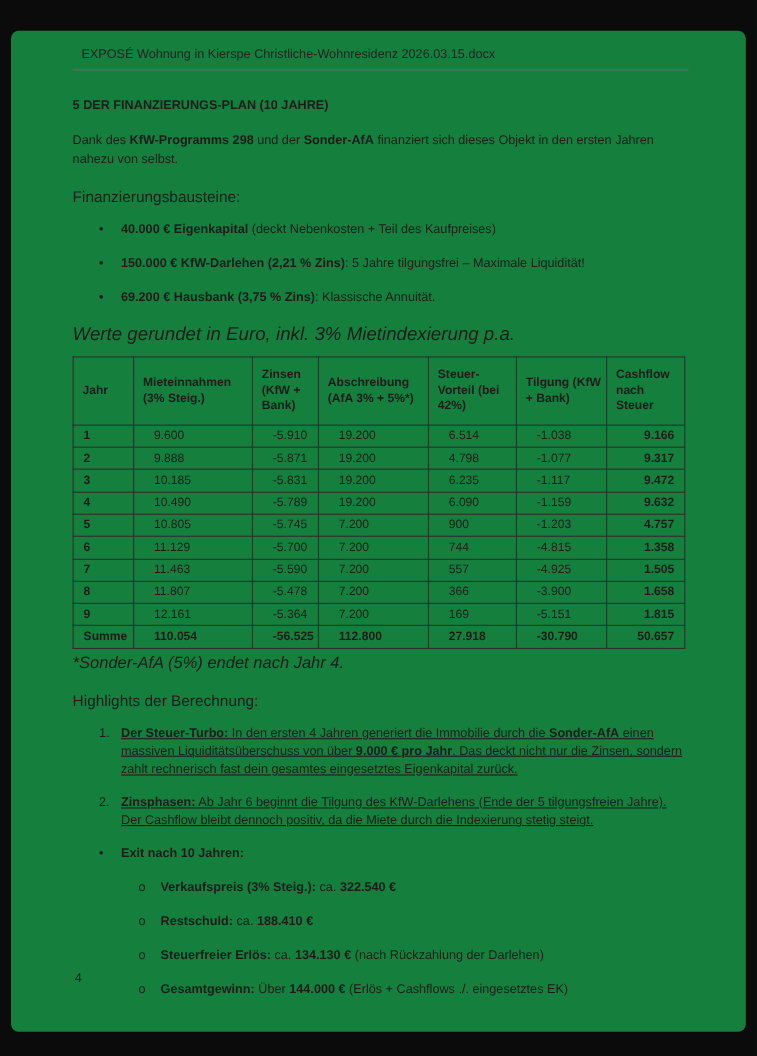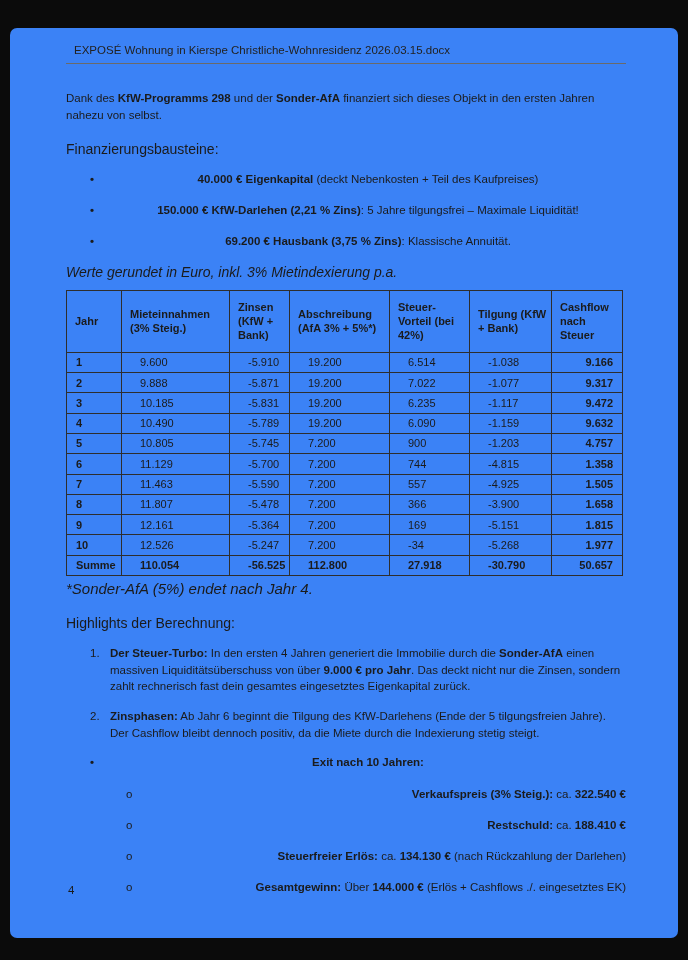--- a/index.html
+++ b/index.html
@@ -6,62 +6,63 @@
   body {
     width:688px; height:960px;
     background:#0b0b0b;
     font-family:"Liberation Sans", sans-serif;
     color:#1b1b1b;
     overflow:hidden;
   }
   .frame { box-sizing:border-box; width:688px; height:960px; padding:28px 10px 22px 10px; background:#0b0b0b; }
   .page {
     box-sizing:border-box; width:668px; height:910px;
-    background:#3b82f6; border-radius:7px;
+    background:#15803d; border-radius:7px;
     padding:16px 52px 0 56px;
     position:relative;
   }
   .doc-header { font-size:11.5px; color:#222; margin:0 0 7px 8px; }
   .header-rule { border-bottom:1px solid #6a6a6a; margin:0 0 26px 0; }
   .sec-title { font-size:11.5px; font-weight:bold; margin:0 0 18px 0; }
   .para { font-size:11.5px; line-height:1.5; margin:0 0 16px 0; max-width:548px; }
   .label { font-size:14px; font-weight:normal; margin:0 0 14px 0; }
   .bullet-row { display:flex; font-size:11.5px; line-height:1.4; margin:0 0 15px 0; }
   .bullet-row .marker { flex:none; width:20px; margin-left:24px; font-weight:bold; }
-  .bullet-row .btext { flex:1;text-align:center; }
-  .note { font-size:14px; font-style:italic; margin:0 0 10px 0; }
+  .bullet-row .btext { flex:1; }
+  .note { font-size:17px; font-style:italic; margin:0 0 10px 0; }
   table.cf { border-collapse:collapse; width:556px; font-size:11px; table-layout:fixed; margin:0 0 4px 0; }
   table.cf th, table.cf td { border:1px solid #2e2e2e; box-sizing:border-box; }
   table.cf th {
     font-weight:bold; text-align:left; vertical-align:middle;
     padding:7px 4px 7px 8px; line-height:1.3; height:62px;
   }
   table.cf td { padding:2.5px 4px 2.5px 18px; line-height:1.3; }
   table.cf td.c0 { font-weight:bold; padding-left:9px; }
   table.cf td.c6 { font-weight:bold; text-align:right; padding-right:9px; padding-left:4px;margin-top:20px; }
   table.cf tr.sum td { font-weight:bold; }
   .footnote { font-size:15px; font-style:italic; margin:2px 0 18px 0; }
   .num-row { display:flex; font-size:11.5px; line-height:1.45; margin:0 0 13px 0; max-width:556px; }
   .num-row .marker { flex:none; width:20px; margin-left:24px; }
-  .num-row .btext { flex:1; }
+  .num-row .btext { flex:1;text-decoration:underline; }
   .sub-row { display:flex; font-size:11.5px; line-height:1.4; margin:0 0 15px 0; }
   .sub-row .marker { flex:none; width:20px; margin-left:60px; }
-  .sub-row .btext { flex:1;text-align:right; }
+  .sub-row .btext { flex:1; }
   .page-num { position:absolute; left:58px; bottom:42px; font-size:11.5px; }
   b { font-weight:bold; }
 </style>
 </head>
 <body>
 
 <div class="frame">
   <div class="page">
 
     <div class="doc-header">EXPOSÉ Wohnung in Kierspe Christliche-Wohnresidenz 2026.03.15.docx</div>
     <div class="header-rule"></div>
 
+    <p class="sec-title">5 DER FINANZIERUNGS-PLAN (10 JAHRE)</p>
 
     <p class="para"><span>Dank des </span><b>KfW-Programms 298</b><span> und der </span><b>Sonder-AfA</b><span> finanziert sich dieses Objekt in den ersten Jahren nahezu von selbst.</span></p>
 
     <p class="label">Finanzierungsbausteine:</p>
 
     <div class="bullet-row">
       <span class="marker">•</span>
       <span class="btext"><b>40.000 € Eigenkapital</b><span> (deckt Nebenkosten + Teil des Kaufpreises)</span></span>
     </div>
     <div class="bullet-row">
@@ -104,21 +105,21 @@
           <td>19.200</td>
           <td>6.514</td>
           <td>-1.038</td>
           <td class="c6">9.166</td>
         </tr>
         <tr>
           <td class="c0">2</td>
           <td>9.888</td>
           <td>-5.871</td>
           <td>19.200</td>
-          <td>7.022</td>
+          <td>4.798</td>
           <td>-1.077</td>
           <td class="c6">9.317</td>
         </tr>
         <tr>
           <td class="c0">3</td>
           <td>10.185</td>
           <td>-5.831</td>
           <td>19.200</td>
           <td>6.235</td>
           <td>-1.117</td>
@@ -170,29 +171,20 @@
           <td class="c6">1.658</td>
         </tr>
         <tr>
           <td class="c0">9</td>
           <td>12.161</td>
           <td>-5.364</td>
           <td>7.200</td>
           <td>169</td>
           <td>-5.151</td>
           <td class="c6">1.815</td>
-        </tr>
-        <tr>
-          <td class="c0">10</td>
-          <td>12.526</td>
-          <td>-5.247</td>
-          <td>7.200</td>
-          <td>-34</td>
-          <td>-5.268</td>
-          <td class="c6">1.977</td>
         </tr>
         <tr class="sum">
           <td class="c0">Summe</td>
           <td>110.054</td>
           <td>-56.525</td>
           <td>112.800</td>
           <td>27.918</td>
           <td>-30.790</td>
           <td class="c6">50.657</td>
         </tr>

